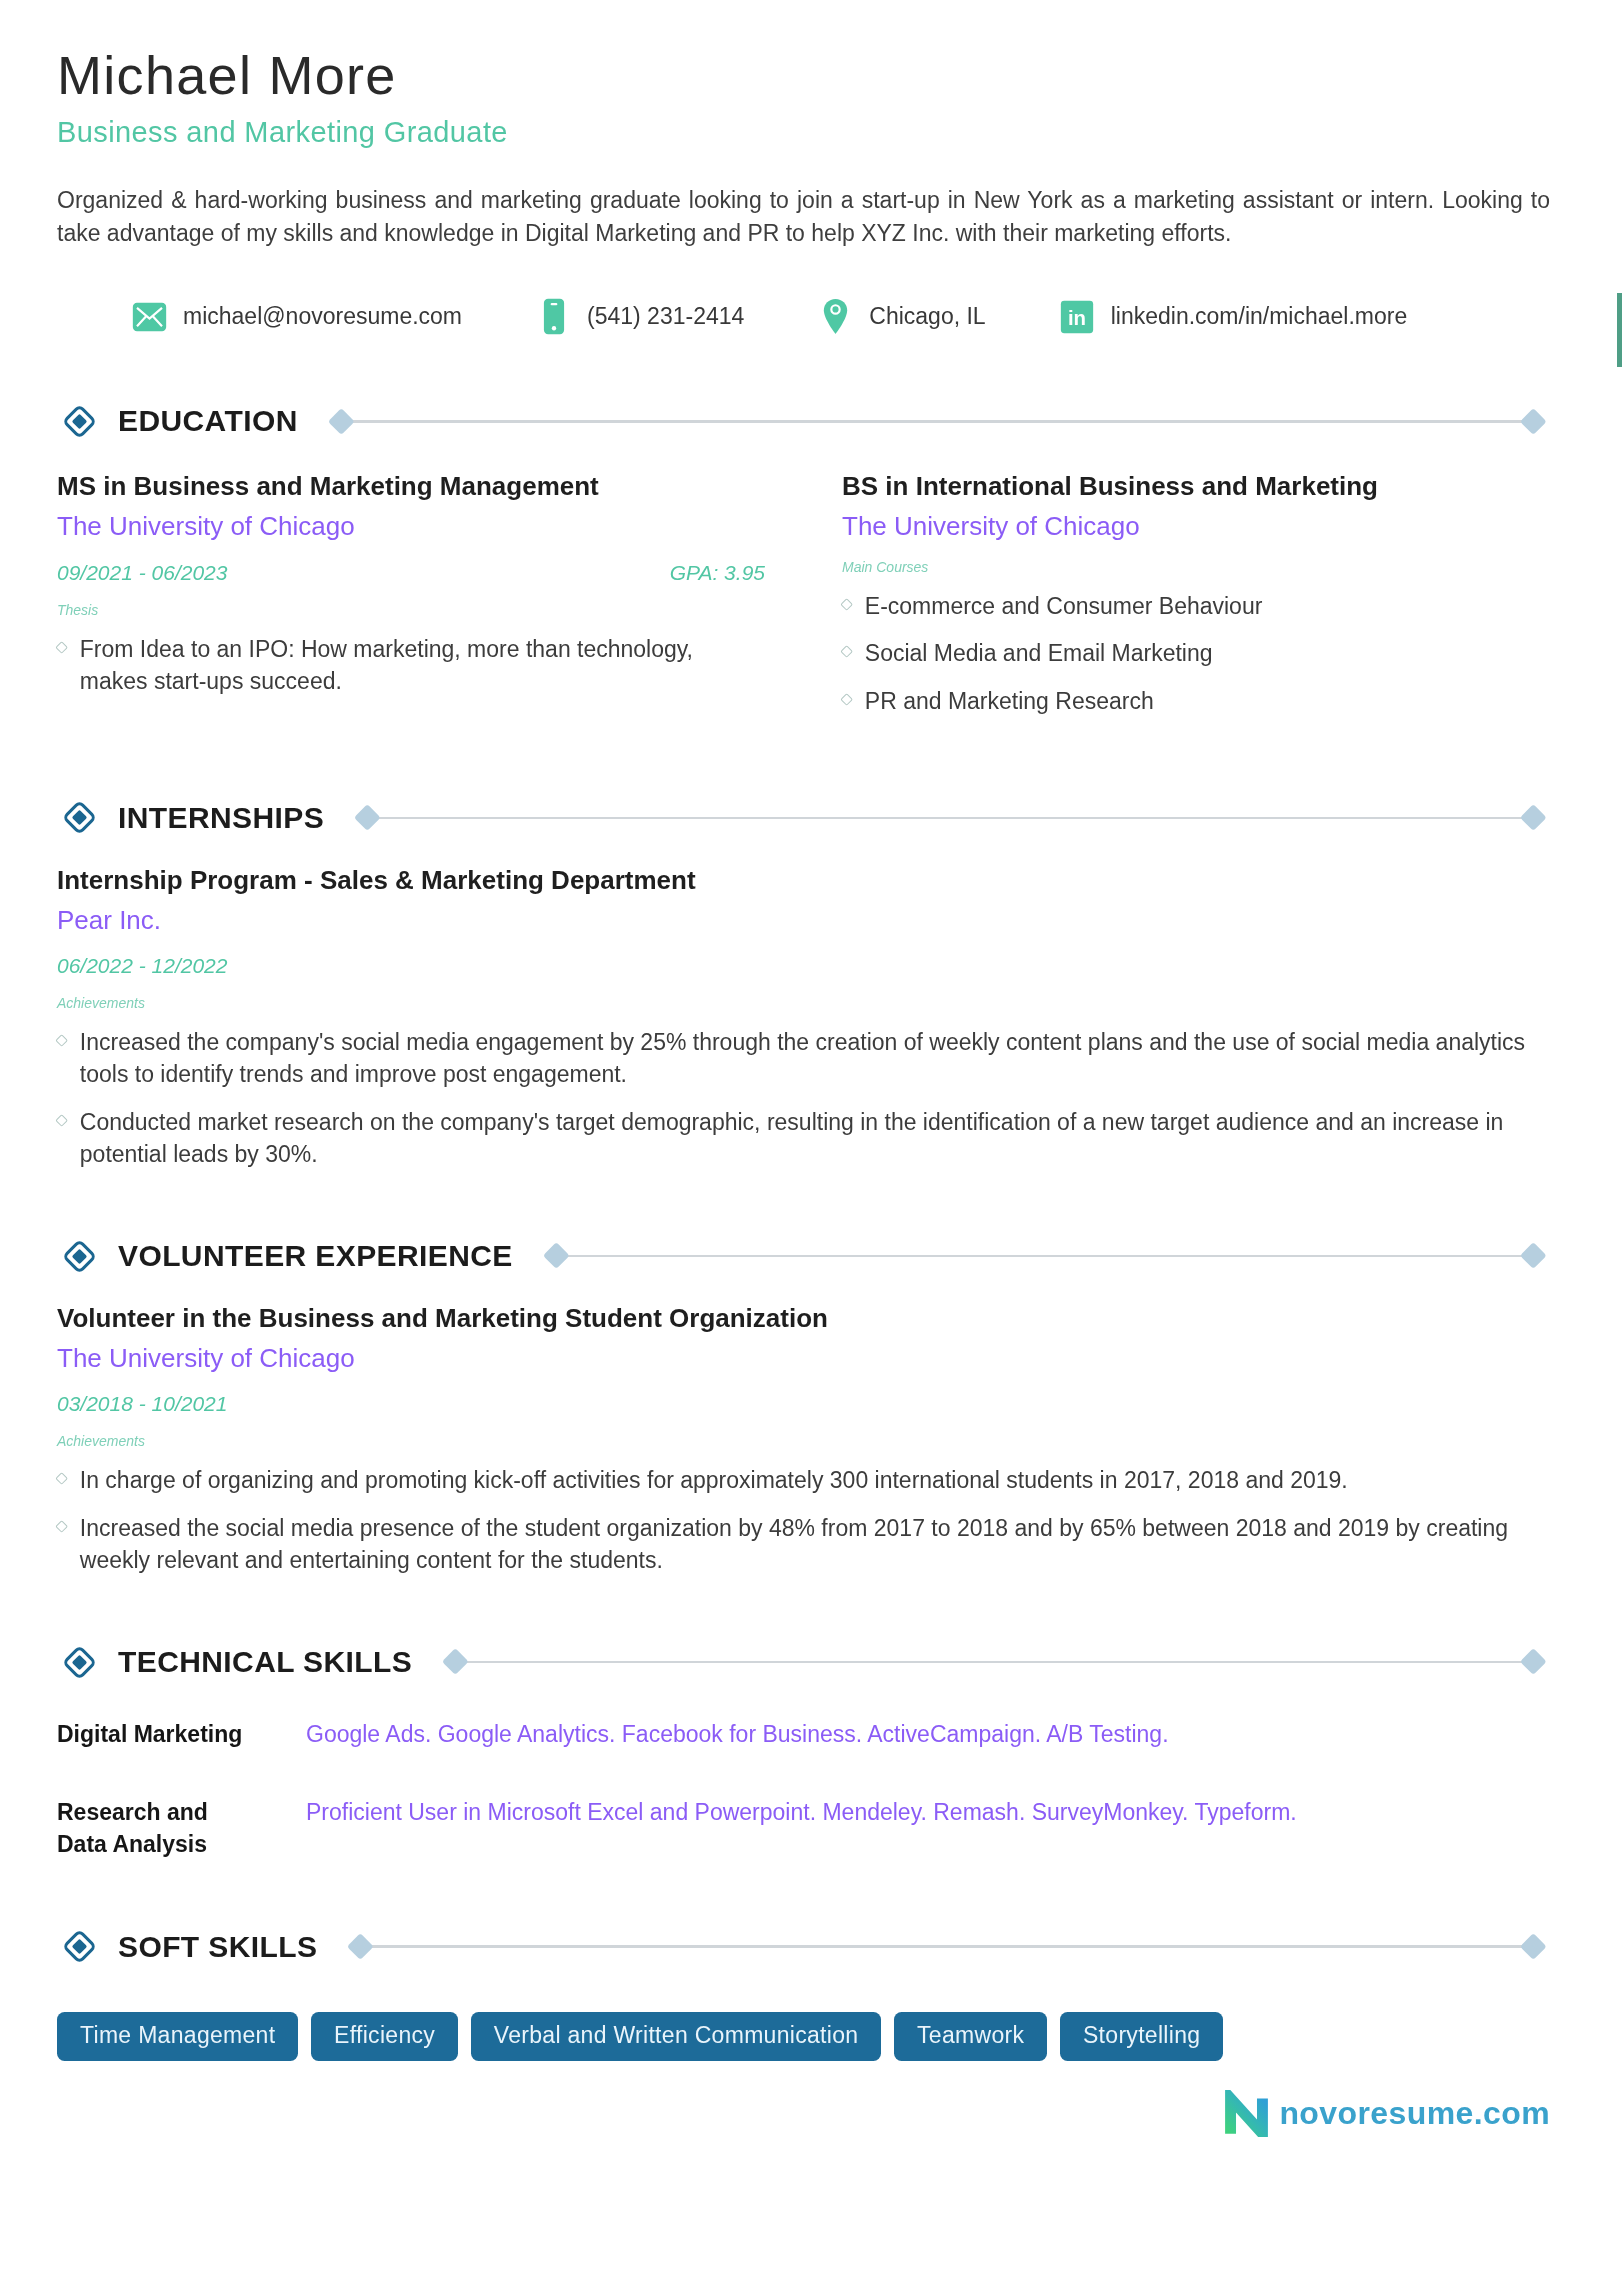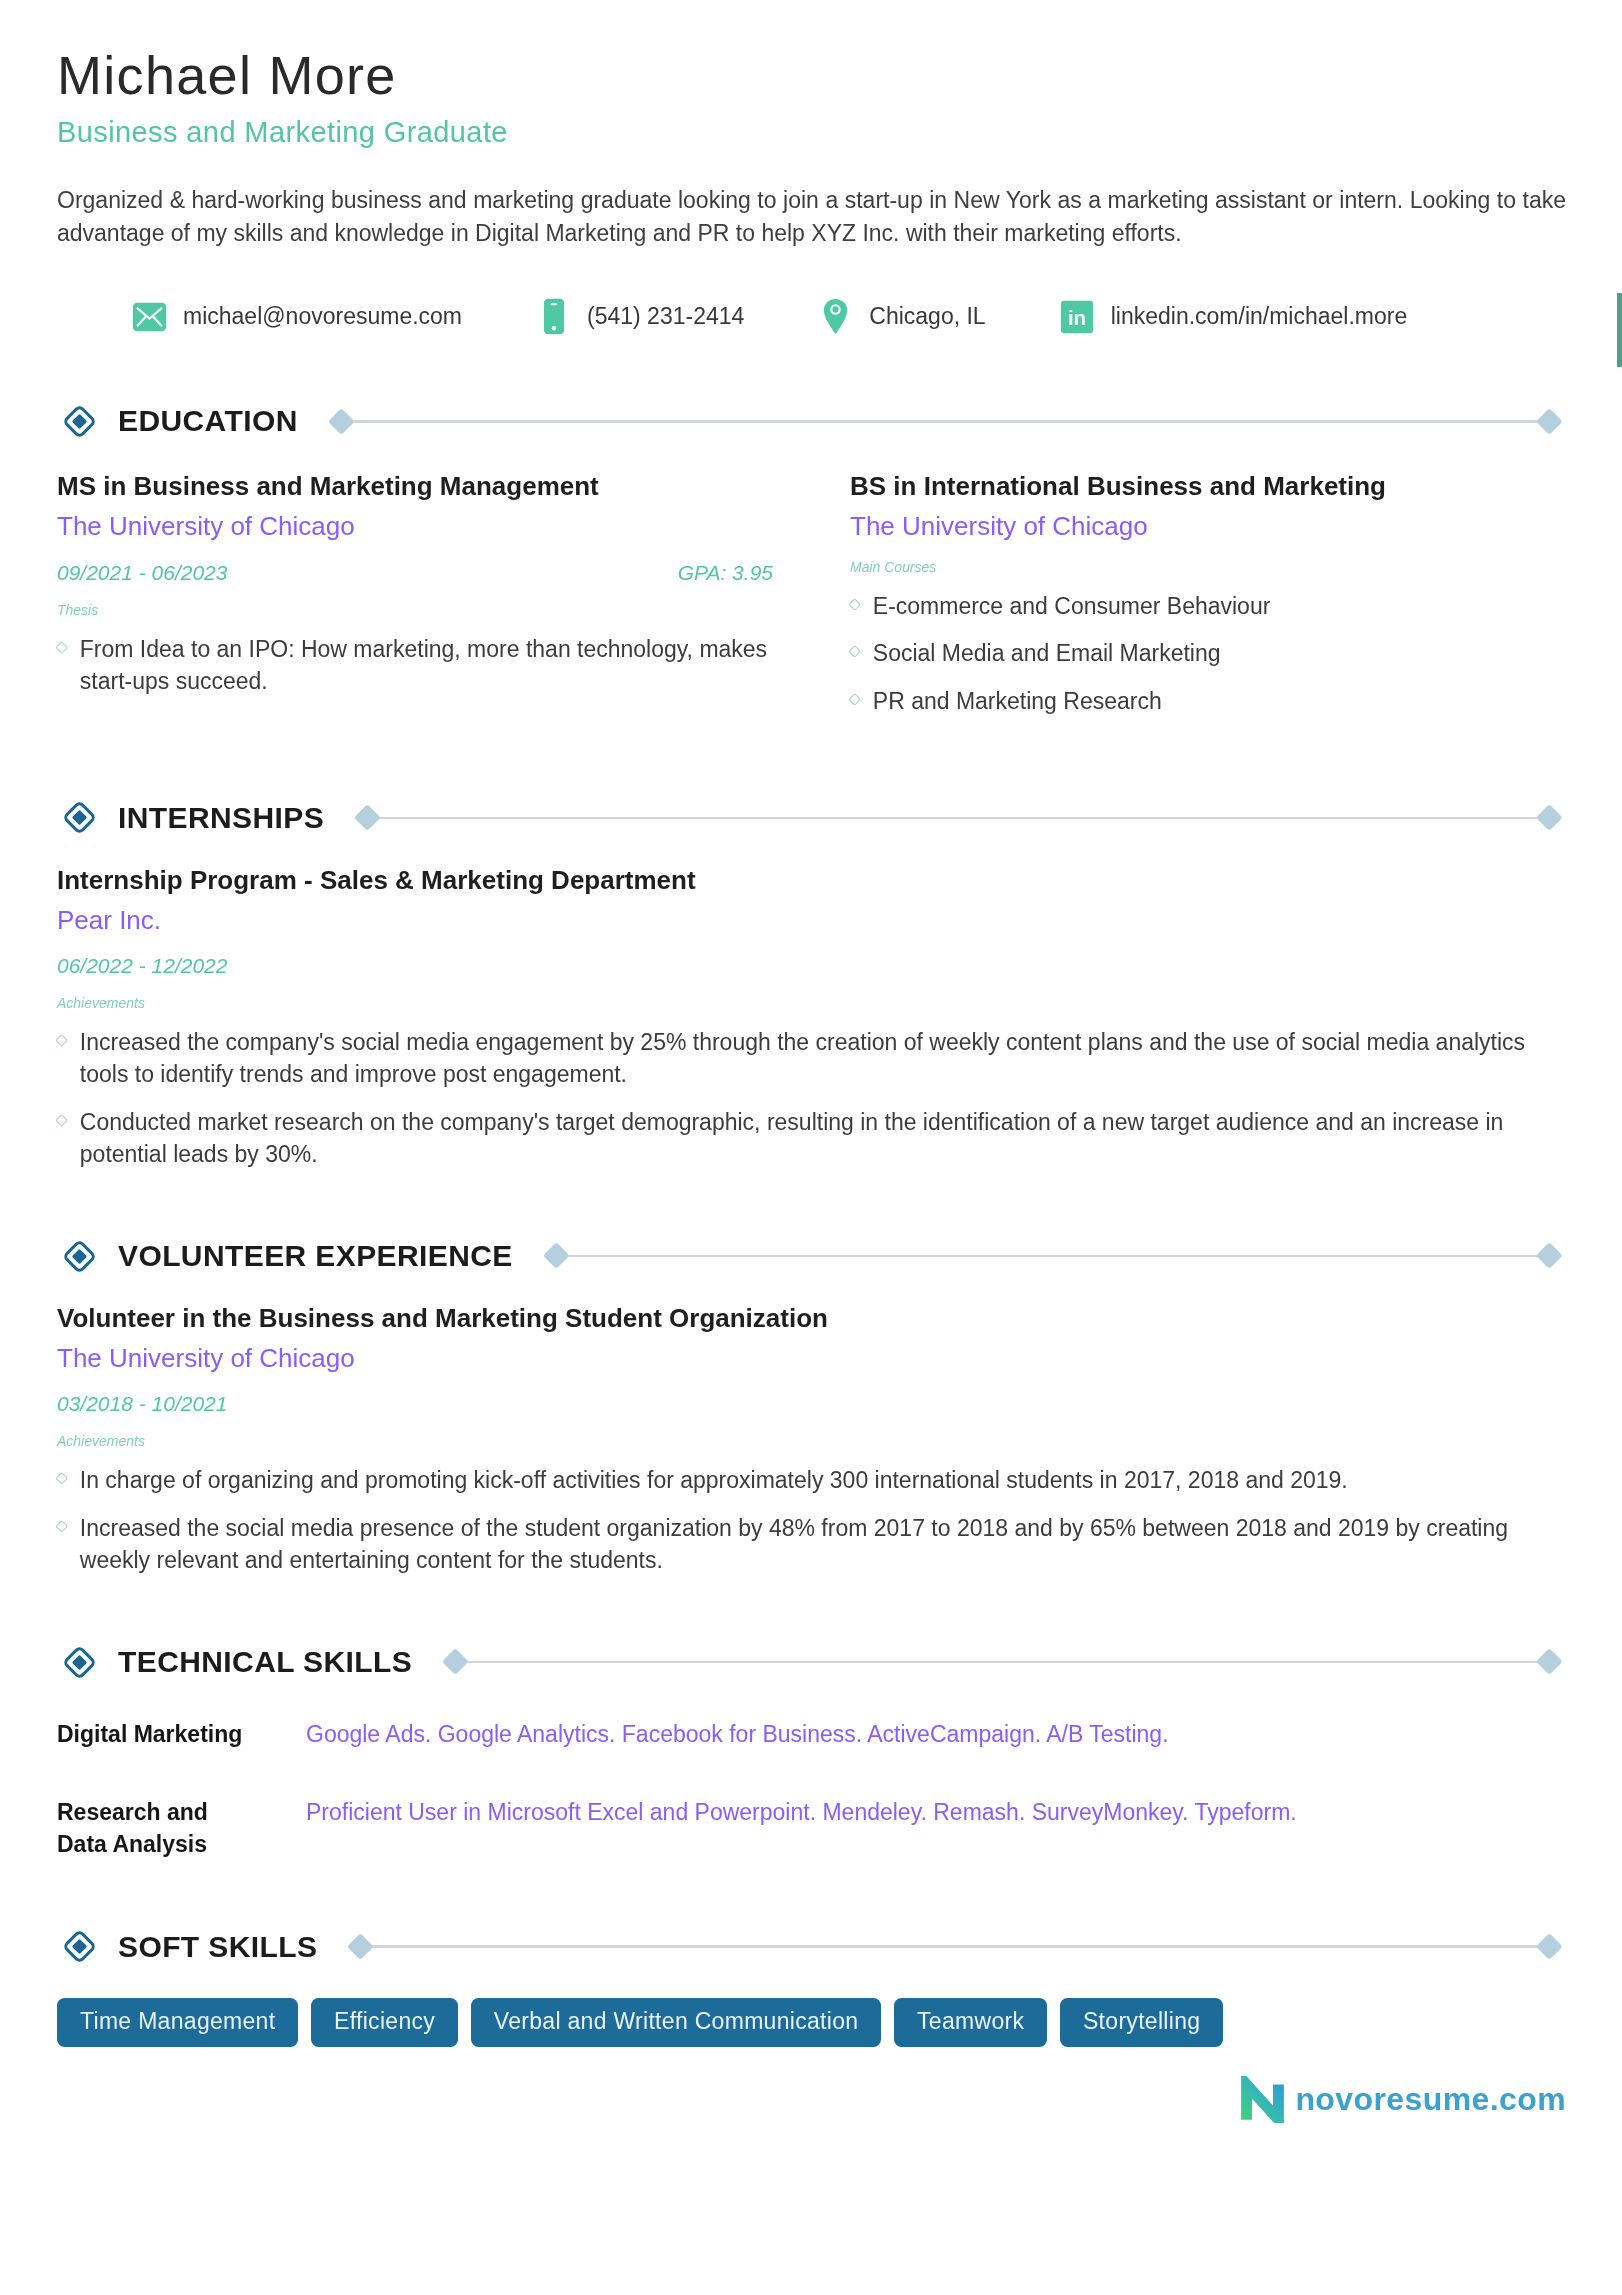--- a/index.html
+++ b/index.html
@@ -15,21 +15,21 @@
     --text-body:#3d3d3d;
   }
   *{margin:0;padding:0;box-sizing:border-box;}
   html,body{background:#ffffff;}
   body{font-family:"Liberation Sans","DejaVu Sans",sans-serif;color:var(--text-body);}
   .page{
     position:relative;
     width:1622px;
     min-height:2295px;
     background:#ffffff;
-    padding:44px 56px 25px 57px;
+    padding:44px 72px 25px 57px;
     overflow:hidden;
   }
   
   .name{
     font-size:54px;
     font-weight:300;
     letter-spacing:1.3px;
     color:#2a2a2a;
   }
   .person-title{
@@ -163,21 +163,21 @@
     line-height:1.4;
     color:#161616;
   }
   .skill-value{
     font-size:23px;
     line-height:1.4;
     color:#8b5cf6;
   }
   
   .pill-row{
-    margin-top:29px;
+    margin-top:43px;
     display:flex;
     flex-wrap:wrap;
     gap:12.7px;
   }
   .pill{
     background:var(--pill-blue);
     color:#e9f4fb;
     font-size:23px;
     padding:10px 23px 12px;
     border-radius:7.6px;

